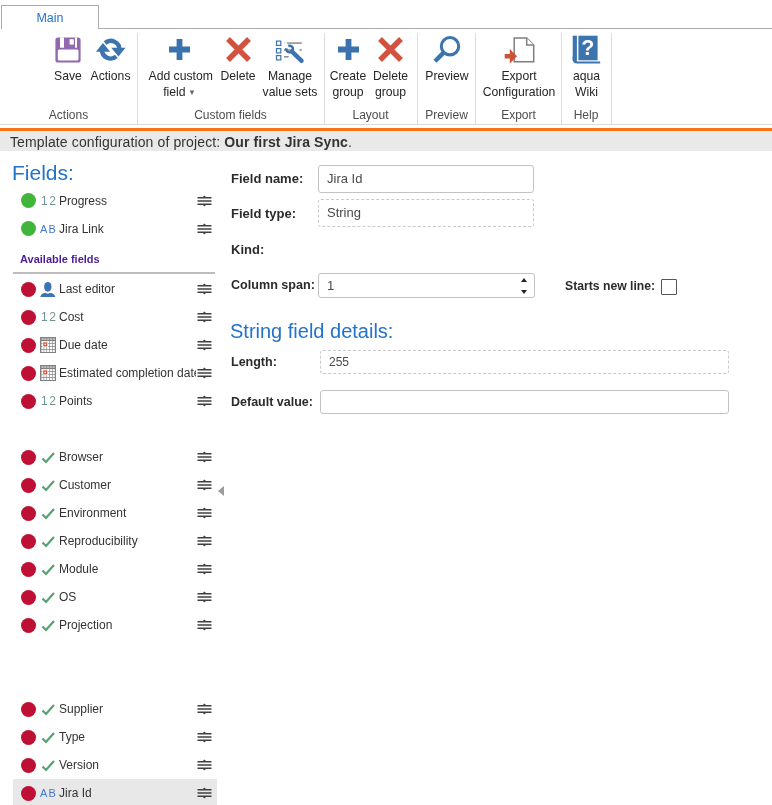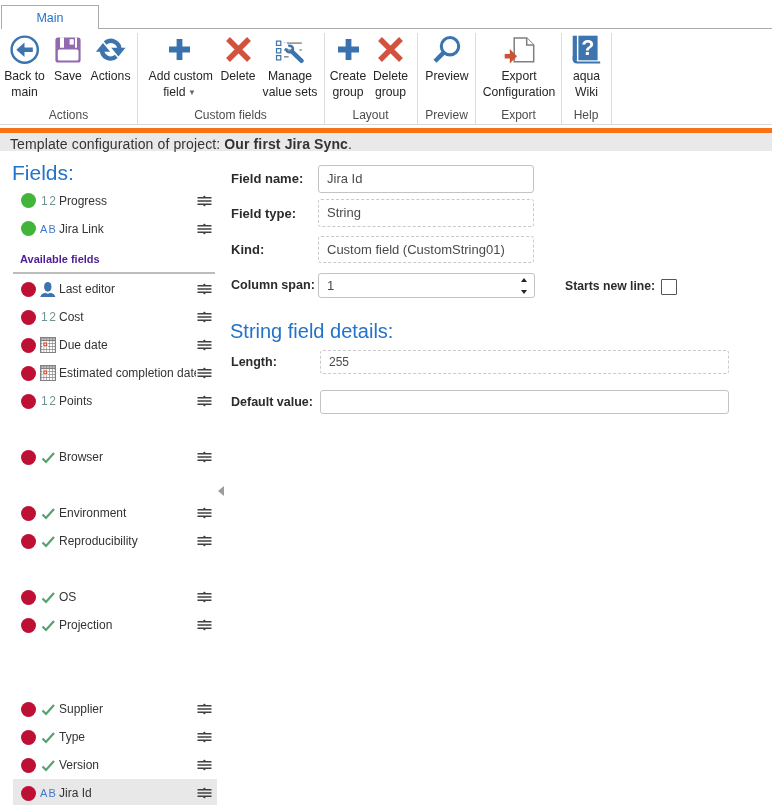--- a/index.html
+++ b/index.html
@@ -9,21 +9,21 @@
 #tab { position:absolute; left:1px; top:5px; width:98px; height:24px; border:1px solid #ababab; border-bottom:none; color:#2173cc; font-size:12.5px; text-align:center; line-height:24px; background:#fff; z-index:3; }
 #ribline { position:absolute; left:99px; top:28px; width:673px; height:1px; background:#ababab; }
 .vsep { position:absolute; top:33px; height:91px; width:1px; background:#dcdcdc; }
 .rbtn { position:absolute; top:34px; text-align:center; }
 .ricon { height:31px; display:flex; align-items:center; justify-content:center; }
 .ricon svg { display:block; }
 .rlabel { margin-top:4px; font-size:12.2px; line-height:15.5px; color:#262626; white-space:nowrap; }
 .glabel { position:absolute; top:108px; width:120px; text-align:center; font-size:12px; color:#4d4d4d; }
 
 
-#sbar { position:absolute; left:0; top:128px; width:772px; height:23px; background:#e9e9e9; border-top:5px solid #f97316; font-size:14px; letter-spacing:0.12px; color:#333; line-height:22px; padding-left:10px; }
+#sbar { position:absolute; left:0; top:128px; width:772px; height:23px; background:#e9e9e9; border-top:3px solid #f97316; font-size:14px; letter-spacing:0.12px; color:#333; line-height:22px; padding-left:10px; }
 
 
 #fieldshdr { position:absolute; left:12px; top:161px; font-size:21px; color:#2173cc; }
 .row { position:absolute; left:0; width:218px; height:28px; }
 .row.sel { background:#e8e8e8; left:13px; width:204px; }
 .row.sel .dotc { left:8px; }
 .row.sel .i12,.row.sel .iab { left:27px; }
 .row.sel .rlbl { left:46px; }
 .row.sel .ham { left:184px; }
 .dotc { position:absolute; left:21px; top:6.5px; width:15px; height:15px; border-radius:50%; }
@@ -52,29 +52,20 @@
 <div id="page">
 <div id="tab">Main</div>
 <div id="ribline"></div>
 <div style="position:absolute;left:0;top:124px;width:772px;height:1px;background:#dadada"></div>
 <div class="vsep" style="left:137px"></div>
 <div class="vsep" style="left:324px"></div>
 <div class="vsep" style="left:417px"></div>
 <div class="vsep" style="left:475px"></div>
 <div class="vsep" style="left:561px"></div>
 <div class="vsep" style="left:610.5px"></div>
-<div class="rbtn" style="left:1.5px;width:46px">
-      <div class="ricon">
-        <svg width="30" height="30" viewBox="0 0 30 30">
-<circle cx="14.7" cy="14.7" r="13.1" fill="none" stroke="#3b74ae" stroke-width="2.4"></circle>
-<path d="M6.3 14.7 L14.5 7.4 L14.5 12.4 L22.8 12.4 L22.8 17.0 L14.5 17.0 L14.5 22.0 Z" fill="#3b74ae"></path>
-</svg>
-      </div>
-      <div class="rlabel">Back to<br>main</div>
-    </div>
 <div class="rbtn" style="left:45.0px;width:46px">
       <div class="ricon">
         <svg width="26" height="26" viewBox="0 0 26 26">
 <rect x="0.4" y="0.4" width="25.2" height="25.2" rx="2.6" fill="#9268ae"></rect>
 <rect x="5" y="0.4" width="4" height="10.3" fill="#fff"></rect>
 <rect x="20" y="0.4" width="2" height="10.3" fill="#fff"></rect>
 <rect x="14.6" y="2.2" width="4.2" height="5.4" fill="#fff"></rect>
 <rect x="2.8" y="12.5" width="20.7" height="11" rx="1.6" fill="#fff"></rect>
 </svg>
       </div>
@@ -336,40 +327,68 @@
 </svg>
       <span class="rlbl">Browser</span>
       <svg class="ham" width="15" height="12" viewBox="0 0 15 12">
 <g fill="none" stroke="#404040" stroke-width="1.5">
 <path d="M0.5 2.8 H14.5 M0.5 6.0 H14.5 M0.5 9.2 H14.5"></path>
 </g>
 <path d="M5.4 2.6 L7.4 0.4 L9.4 2.6 Z" fill="#404040"></path>
 <path d="M5.4 9.4 L7.4 11.6 L9.4 9.4 Z" fill="#404040"></path>
 </svg>
     </div>
+<div class="row" style="top:471px">
+      <span class="dotc r"></span>
+      <svg class="ric" width="15" height="12" viewBox="0 0 15 12" style="left:41px;top:9px">
+<path d="M1.5 6.5 L5 10 L13 1" fill="none" stroke="#55a06e" stroke-width="2.2"></path>
+</svg>
+      <span class="rlbl">Customer</span>
+      <svg class="ham" width="15" height="12" viewBox="0 0 15 12">
+<g fill="none" stroke="#404040" stroke-width="1.5">
+<path d="M0.5 2.8 H14.5 M0.5 6.0 H14.5 M0.5 9.2 H14.5"></path>
+</g>
+<path d="M5.4 2.6 L7.4 0.4 L9.4 2.6 Z" fill="#404040"></path>
+<path d="M5.4 9.4 L7.4 11.6 L9.4 9.4 Z" fill="#404040"></path>
+</svg>
+    </div>
 <div class="row" style="top:499px">
       <span class="dotc r"></span>
       <svg class="ric" width="15" height="12" viewBox="0 0 15 12" style="left:41px;top:9px">
 <path d="M1.5 6.5 L5 10 L13 1" fill="none" stroke="#55a06e" stroke-width="2.2"></path>
 </svg>
       <span class="rlbl">Environment</span>
       <svg class="ham" width="15" height="12" viewBox="0 0 15 12">
 <g fill="none" stroke="#404040" stroke-width="1.5">
 <path d="M0.5 2.8 H14.5 M0.5 6.0 H14.5 M0.5 9.2 H14.5"></path>
 </g>
 <path d="M5.4 2.6 L7.4 0.4 L9.4 2.6 Z" fill="#404040"></path>
 <path d="M5.4 9.4 L7.4 11.6 L9.4 9.4 Z" fill="#404040"></path>
 </svg>
     </div>
 <div class="row" style="top:527px">
       <span class="dotc r"></span>
       <svg class="ric" width="15" height="12" viewBox="0 0 15 12" style="left:41px;top:9px">
 <path d="M1.5 6.5 L5 10 L13 1" fill="none" stroke="#55a06e" stroke-width="2.2"></path>
 </svg>
       <span class="rlbl">Reproducibility</span>
+      <svg class="ham" width="15" height="12" viewBox="0 0 15 12">
+<g fill="none" stroke="#404040" stroke-width="1.5">
+<path d="M0.5 2.8 H14.5 M0.5 6.0 H14.5 M0.5 9.2 H14.5"></path>
+</g>
+<path d="M5.4 2.6 L7.4 0.4 L9.4 2.6 Z" fill="#404040"></path>
+<path d="M5.4 9.4 L7.4 11.6 L9.4 9.4 Z" fill="#404040"></path>
+</svg>
+    </div>
+<div class="row" style="top:555px">
+      <span class="dotc r"></span>
+      <svg class="ric" width="15" height="12" viewBox="0 0 15 12" style="left:41px;top:9px">
+<path d="M1.5 6.5 L5 10 L13 1" fill="none" stroke="#55a06e" stroke-width="2.2"></path>
+</svg>
+      <span class="rlbl">Module</span>
       <svg class="ham" width="15" height="12" viewBox="0 0 15 12">
 <g fill="none" stroke="#404040" stroke-width="1.5">
 <path d="M0.5 2.8 H14.5 M0.5 6.0 H14.5 M0.5 9.2 H14.5"></path>
 </g>
 <path d="M5.4 2.6 L7.4 0.4 L9.4 2.6 Z" fill="#404040"></path>
 <path d="M5.4 9.4 L7.4 11.6 L9.4 9.4 Z" fill="#404040"></path>
 </svg>
     </div>
 <div class="row" style="top:583px">
       <span class="dotc r"></span>
@@ -453,21 +472,20 @@
 <path d="M5.4 9.4 L7.4 11.6 L9.4 9.4 Z" fill="#404040"></path>
 </svg>
     </div>
 <div id="splitter"></div>
 
 <div class="flabel" style="left:231px;top:171px">Field name:</div>
 <div class="tbox" style="left:318px;top:165px;width:216px;height:28px;line-height:26px">Jira Id</div>
 <div class="flabel" style="left:231px;top:206px">Field type:</div>
 <div class="tbox dashed" style="left:318px;top:199px;width:216px;height:28px;line-height:26px">String</div>
 <div class="flabel" style="left:231px;top:242px">Kind:</div>
-<div class="tbox dashed" style="left:318px;top:236px;width:216px;height:27px;line-height:25px">Custom field (CustomString01)</div>
 <div class="flabel" style="left:231px;top:278px;font-size:12.6px">Column span:</div>
 <div class="tbox" style="left:318px;top:273px;width:216.5px;height:25px;line-height:23px">1</div>
 <div class="spin spinup" style="left:520.5px;top:277.5px"></div>
 <div class="spin spindn" style="left:520.5px;top:289.5px"></div>
 <div class="flabel" style="left:565px;top:279px;font-size:12.2px">Starts new line:</div>
 <div id="cbx"></div>
 <div id="sfd">String field details:</div>
 <div class="flabel" style="left:231px;top:355px;font-size:12.5px">Length:</div>
 <div class="tbox dashed" style="left:320px;top:350px;width:408.5px;height:24px;line-height:22px;font-size:12px">255</div>
 <div class="flabel" style="left:231px;top:395px;font-size:12.5px">Default value:</div>

